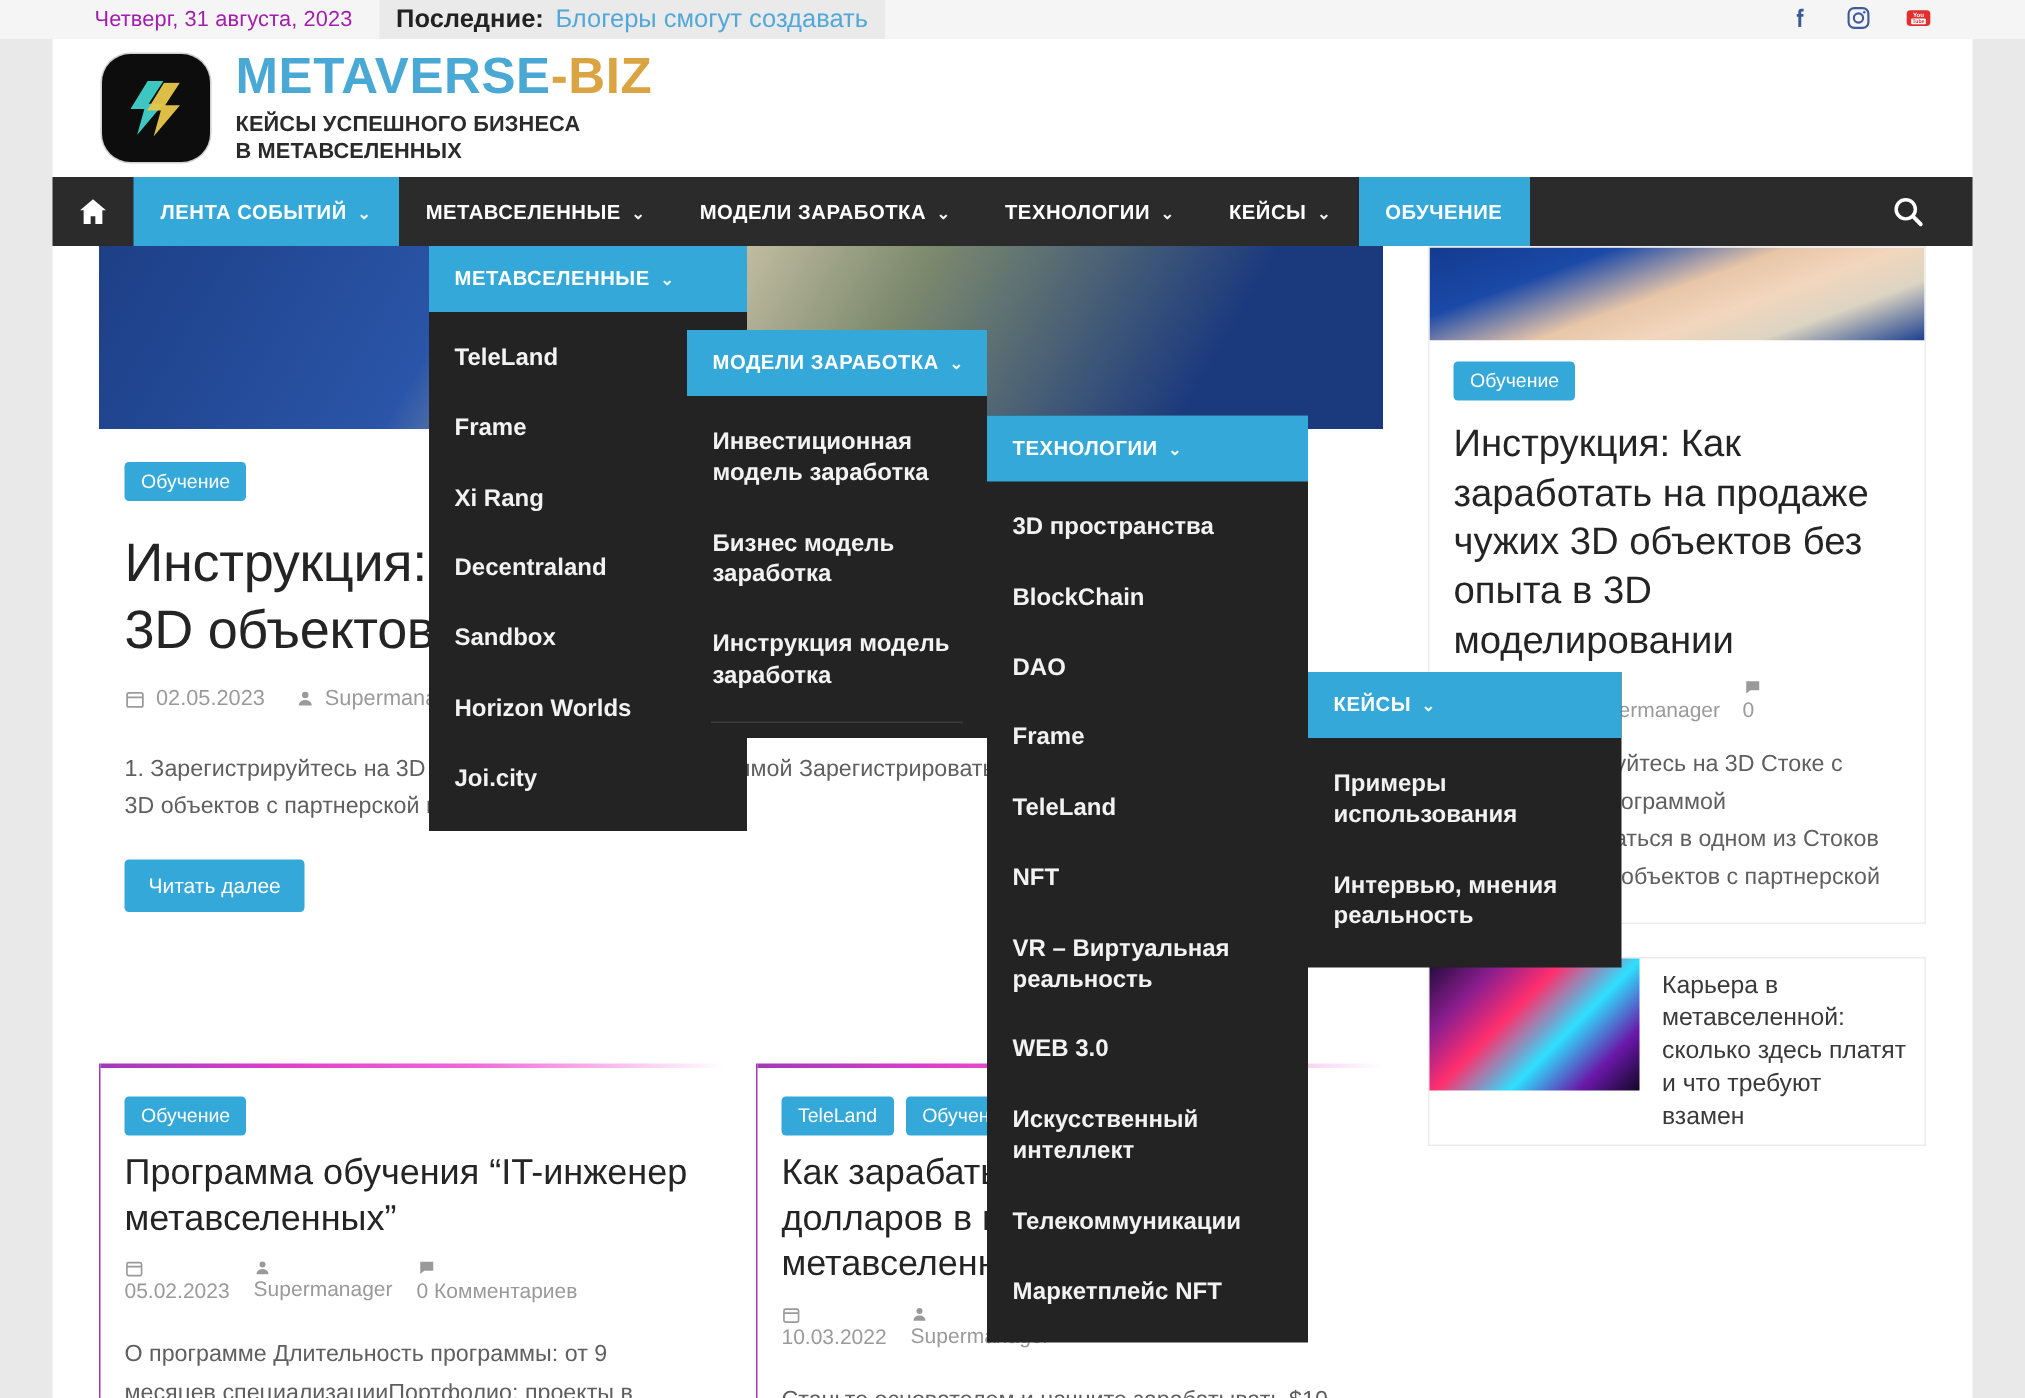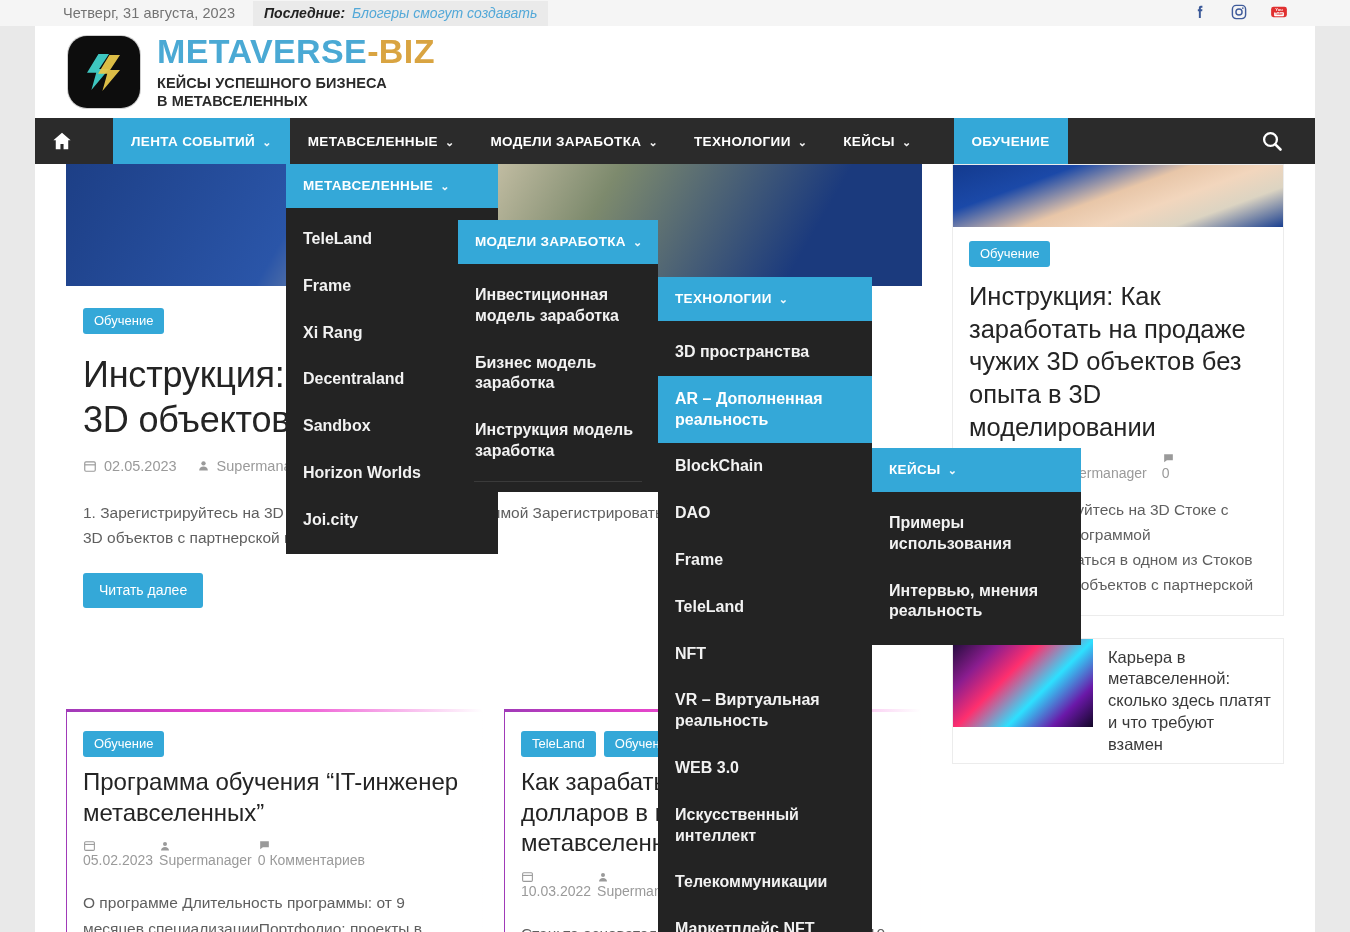--- a/index.html
+++ b/index.html
@@ -18,31 +18,30 @@
 
   
   .topbar {
     position: absolute; left: 0; top: 0;
     width: 1350px; height: 26px;
     background: #f5f5f5;
     display: flex; align-items: center;
   }
   .topbar-date {
     margin-left: 63px;
-    font-size: 14.5px; color: #737373;
+    font-size: 14.5px; color: #a21caf;
     letter-spacing: .1px;
     white-space: nowrap;
   }
   .breaking {
     margin-left: 18px;
     background: #eaeaea;
     padding: 4px 11px 5px 11px;
-    font-size: 14px;
+    font-size: 17px;
     white-space: nowrap;
-    font-style: italic;
   }
   .breaking b { color: #222; font-weight: 700; }
   .breaking a { color: #52a8d8; text-decoration: none; margin-left: 3px; }
   .socials {
     position: absolute; right: 63px; top: 3px;
     display: flex; align-items: center; gap: 21px;
   }
   .soc { width: 18px; height: 18px; display: block; }
 
   
@@ -99,21 +98,21 @@
     cursor: pointer;
   }
   .nav-item {
     display: flex; align-items: center; gap: 7px;
     padding: 0 18px;
     color: #fff; font-size: 13.5px; font-weight: 700;
     letter-spacing: .35px;
     cursor: pointer;
     white-space: nowrap;
   }
-  .nav-item.active { background: #34a8d8; margin-left: 24px; }
+  .nav-item.active { background: #34a8d8; }
   .caret { display: inline-block; font-size: 11px; opacity: .95; transform: translateY(1px); }
   .nav-search {
     margin-left: auto; width: 86px;
     display: flex; align-items: center; justify-content: center;
     cursor: pointer;
   }
 
   
   .canvas {
     position: absolute; left: 35px; top: 164px;
@@ -203,21 +202,21 @@
     position: relative;
   }
   .card-inner { padding: 19px 16px 0 16px; }
   .card-badges { display: flex; gap: 8px; }
   .card-title {
     margin-top: 10px;
     font-size: 24px; font-weight: 400; color: #242424;
     line-height: 1.28;
   }
   .card-meta {
-    display: flex; align-items: flex-end; gap: 6px;
+    display: flex; align-items: flex-start; gap: 16px;
     margin-top: 11px; color: #9a9a9a; font-size: 14px;
   }
   .card-excerpt {
     margin-top: 22px; color: #5f5f5f; font-size: 15.5px; line-height: 1.63;
   }
 
   
   .side-col {
     position: absolute; left: 917px; top: 0; width: 332px;
   }
@@ -551,21 +550,20 @@
       </div>
     </div>
 
     <div class="dd" id="dd-tech">
       <div class="dd-head">
         <span>ТЕХНОЛОГИИ</span>
         <span class="caret">⌄</span>
       </div>
       <div class="dd-list">
         <div class="dd-item">3D пространства</div>
-        <div class="dd-item hl">AR – Дополненная реальность</div>
         <div class="dd-item">BlockChain</div>
         <div class="dd-item">DAO</div>
         <div class="dd-item">Frame</div>
         <div class="dd-item">TeleLand</div>
         <div class="dd-item">NFT</div>
         <div class="dd-item">VR – Виртуальная реальность</div>
         <div class="dd-item">WEB 3.0</div>
         <div class="dd-item">Искусственный интеллект</div>
         <div class="dd-item">Телекоммуникации</div>
         <div class="dd-item">Маркетплейс NFT</div>

